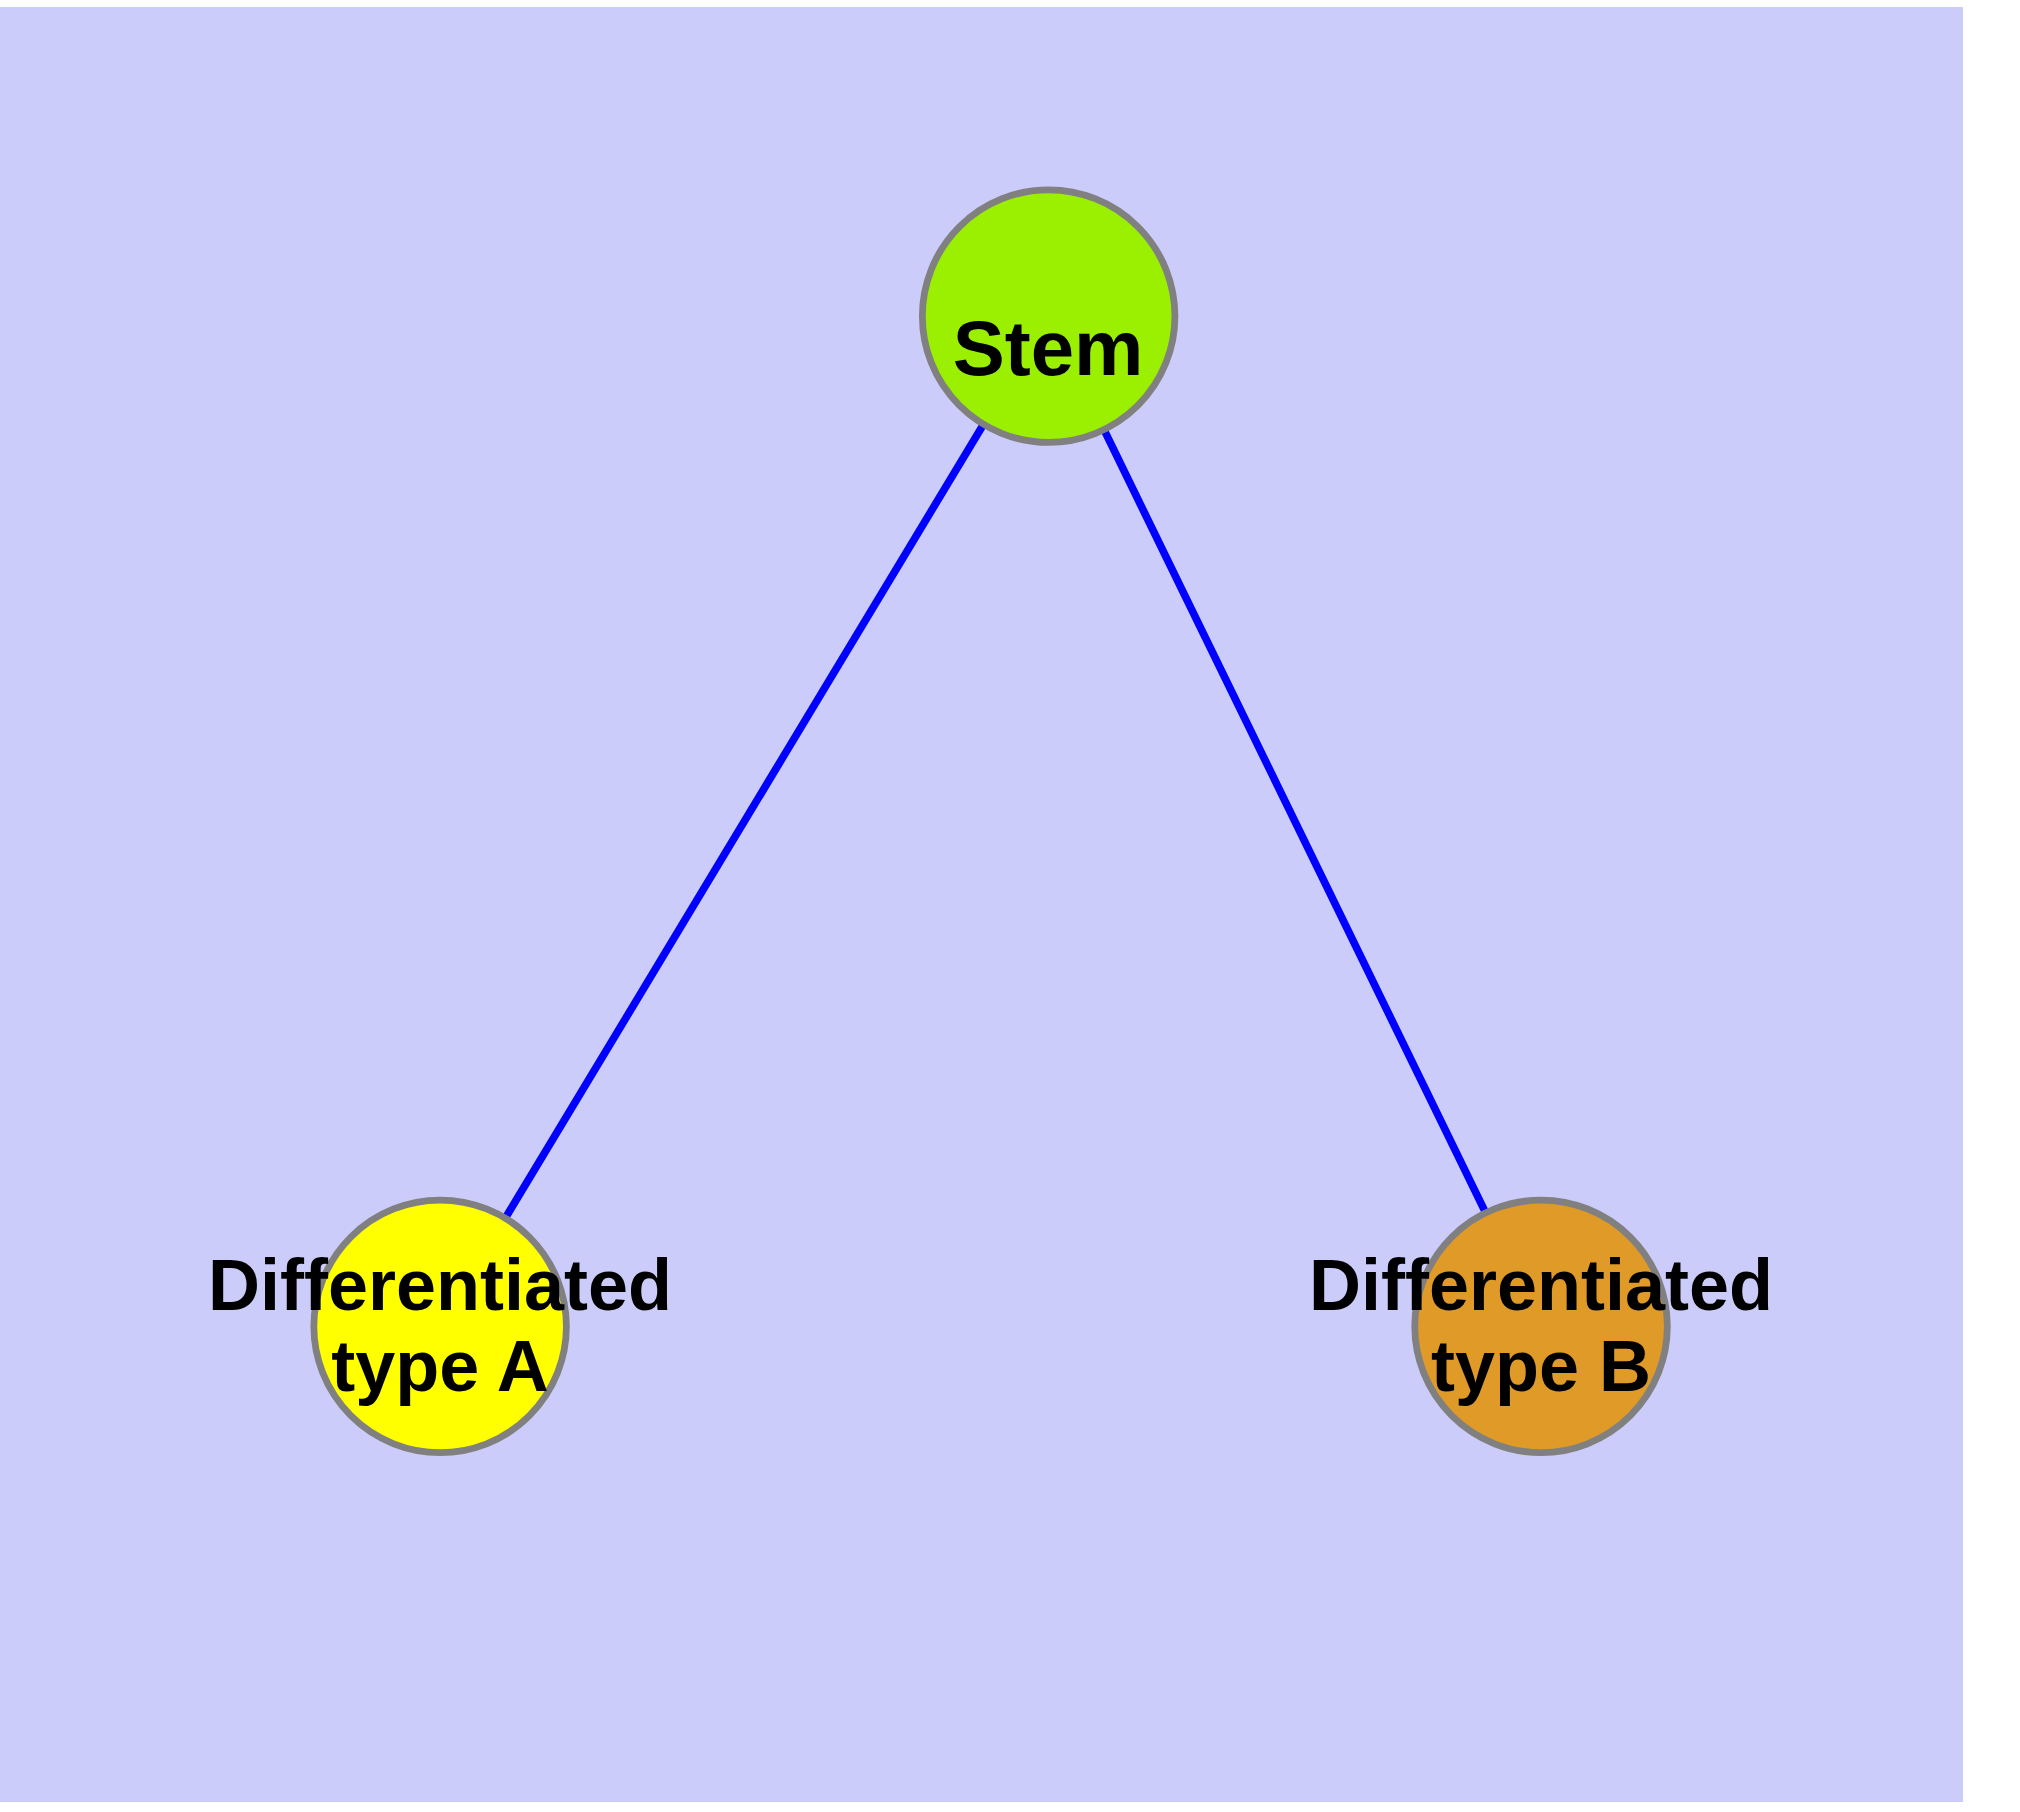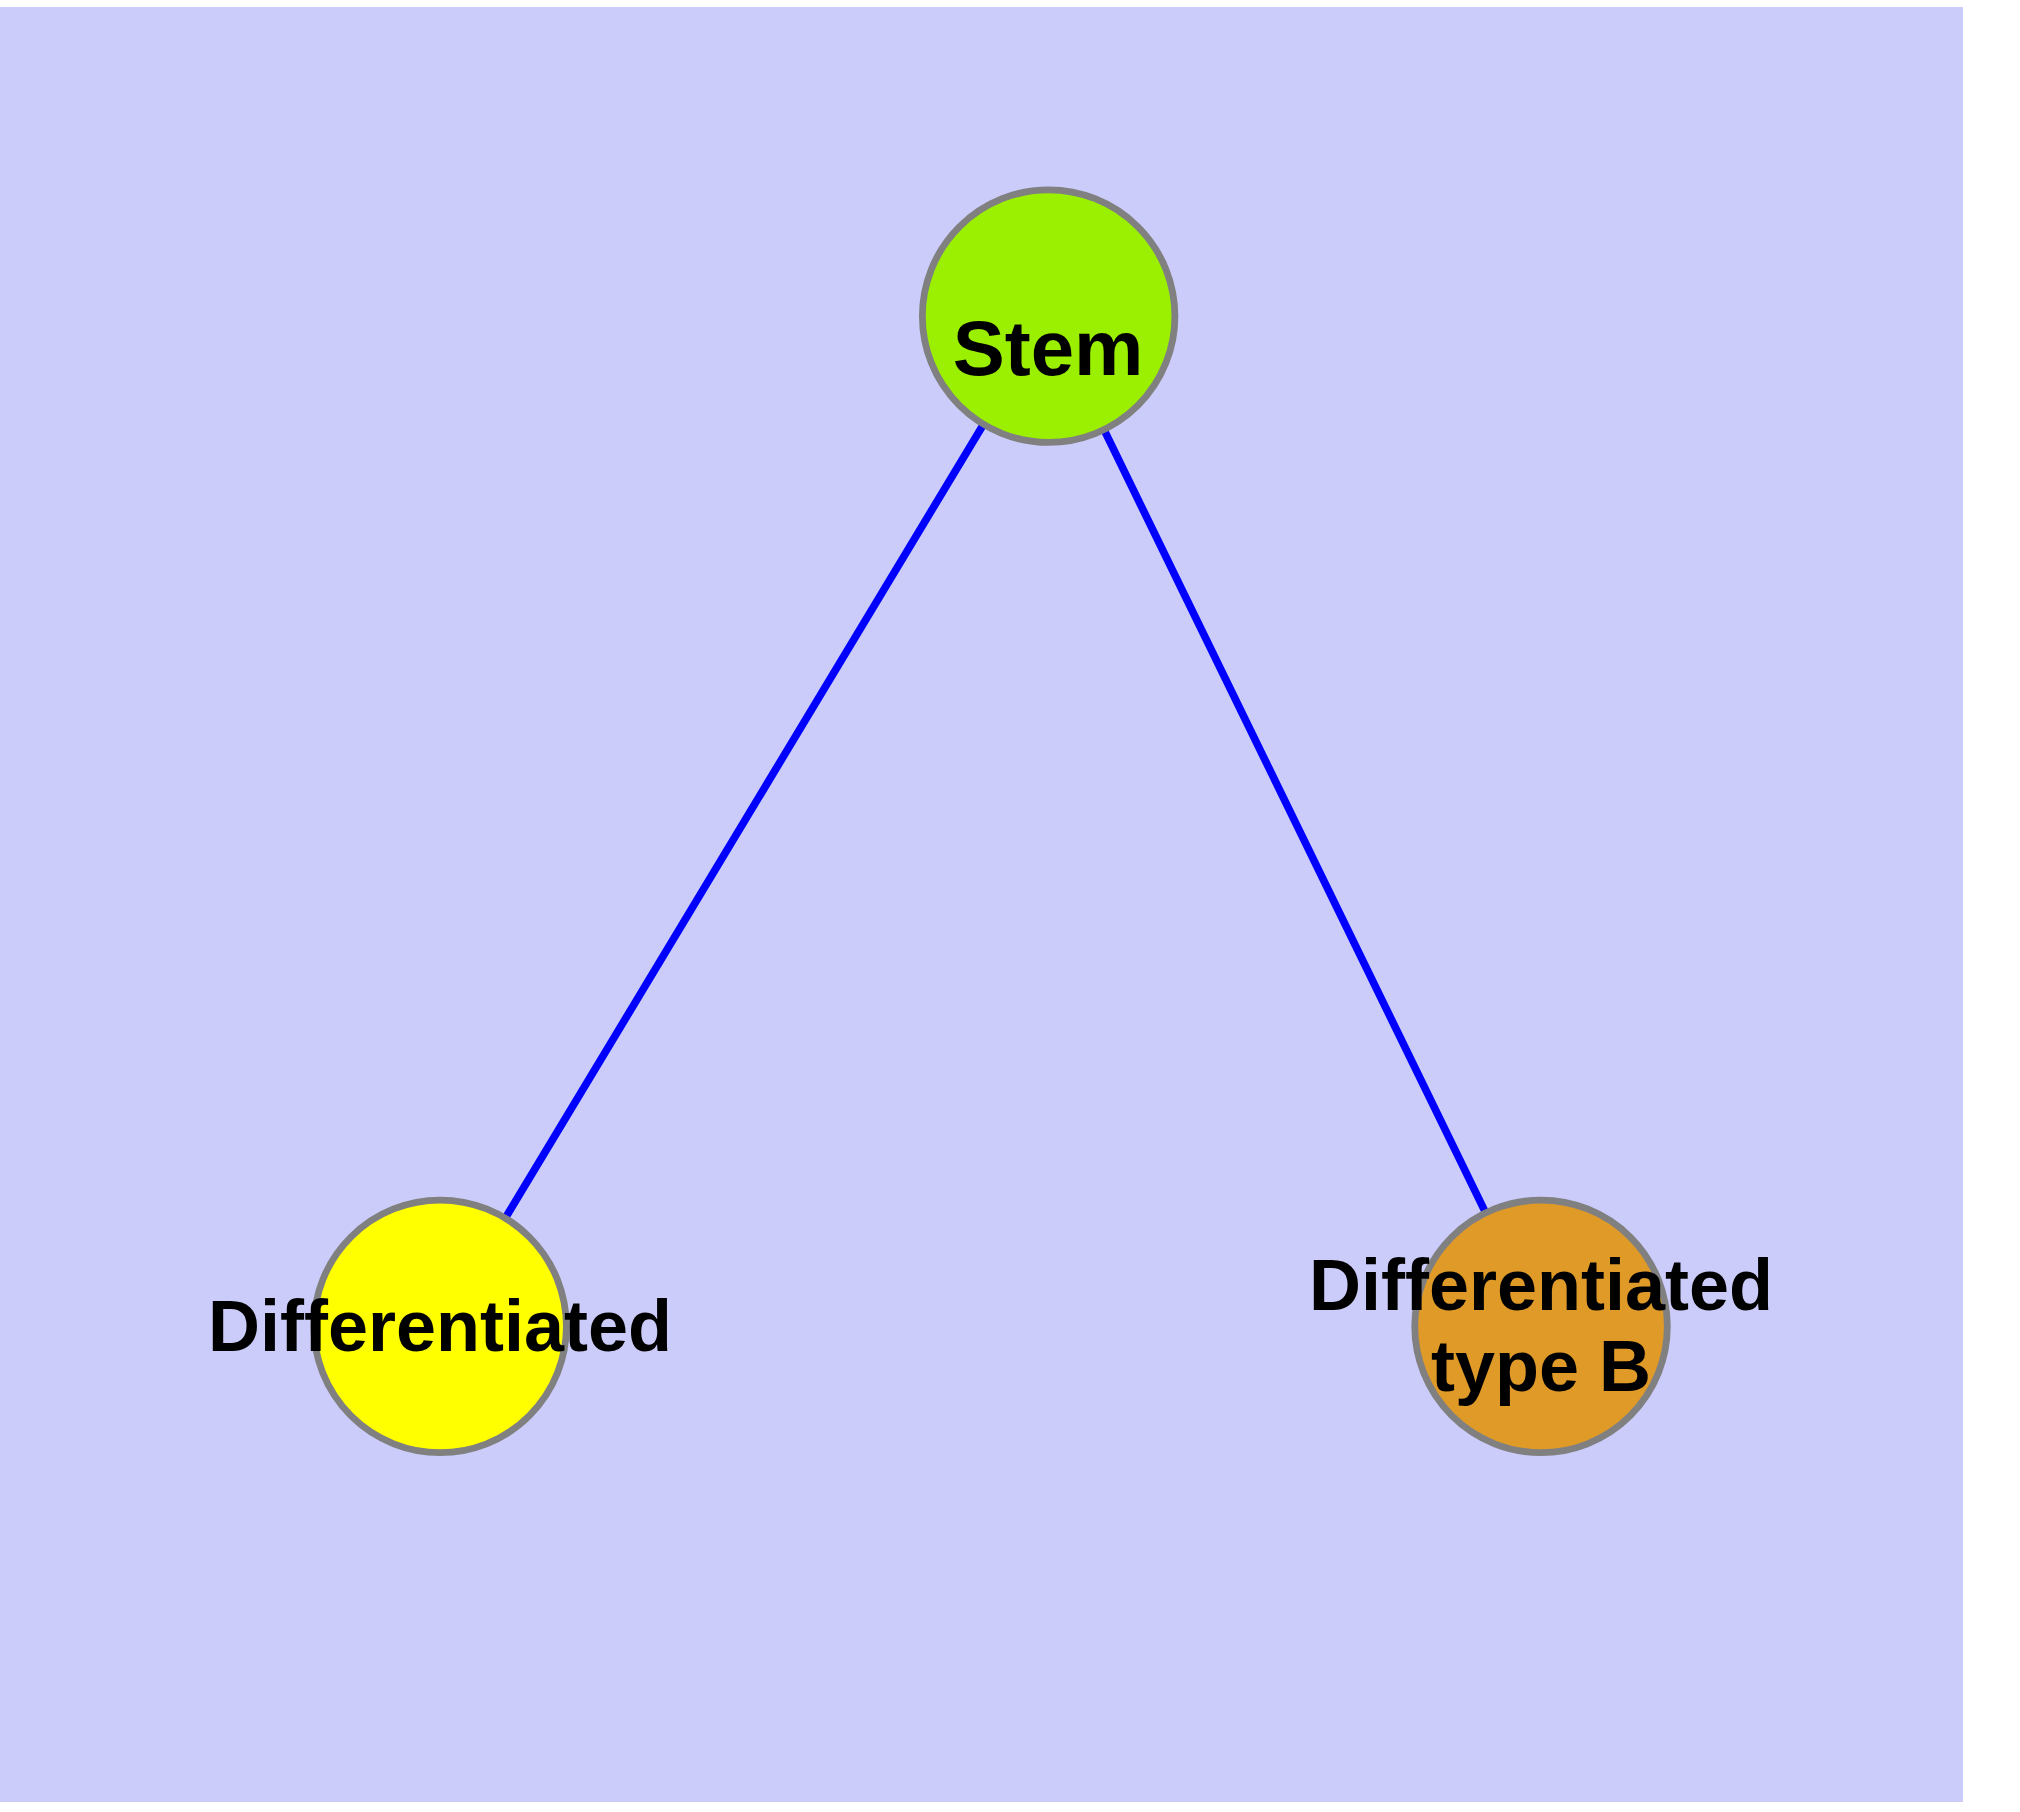--- a/index.html
+++ b/index.html
@@ -67,20 +67,21 @@
       <circle cx="1237" cy="373" r="149" fill="#9af000" stroke="#808080" stroke-width="8"></circle>
       <circle cx="519" cy="1565" r="149" fill="#ffff00" stroke="#808080" stroke-width="8"></circle>
       <circle cx="1818" cy="1565" r="149" fill="#e09a28" stroke="#808080" stroke-width="8"></circle>
     </g>
   </svg>
 
   <div class="node-label label-stem" style="left:1048px; top:316px;margin-top:33px;">Stem</div>
 
   <div class="node-label label-typea" style="left:440px; top:1326px;">
     <div>Differentiated</div>
+    <div>type A</div>
   </div>
 
   <div class="node-label label-typeb" style="left:1541px; top:1326px;">
     <div>Differentiated</div>
     <div>type B</div>
   </div>
 
 </div>
 
 

